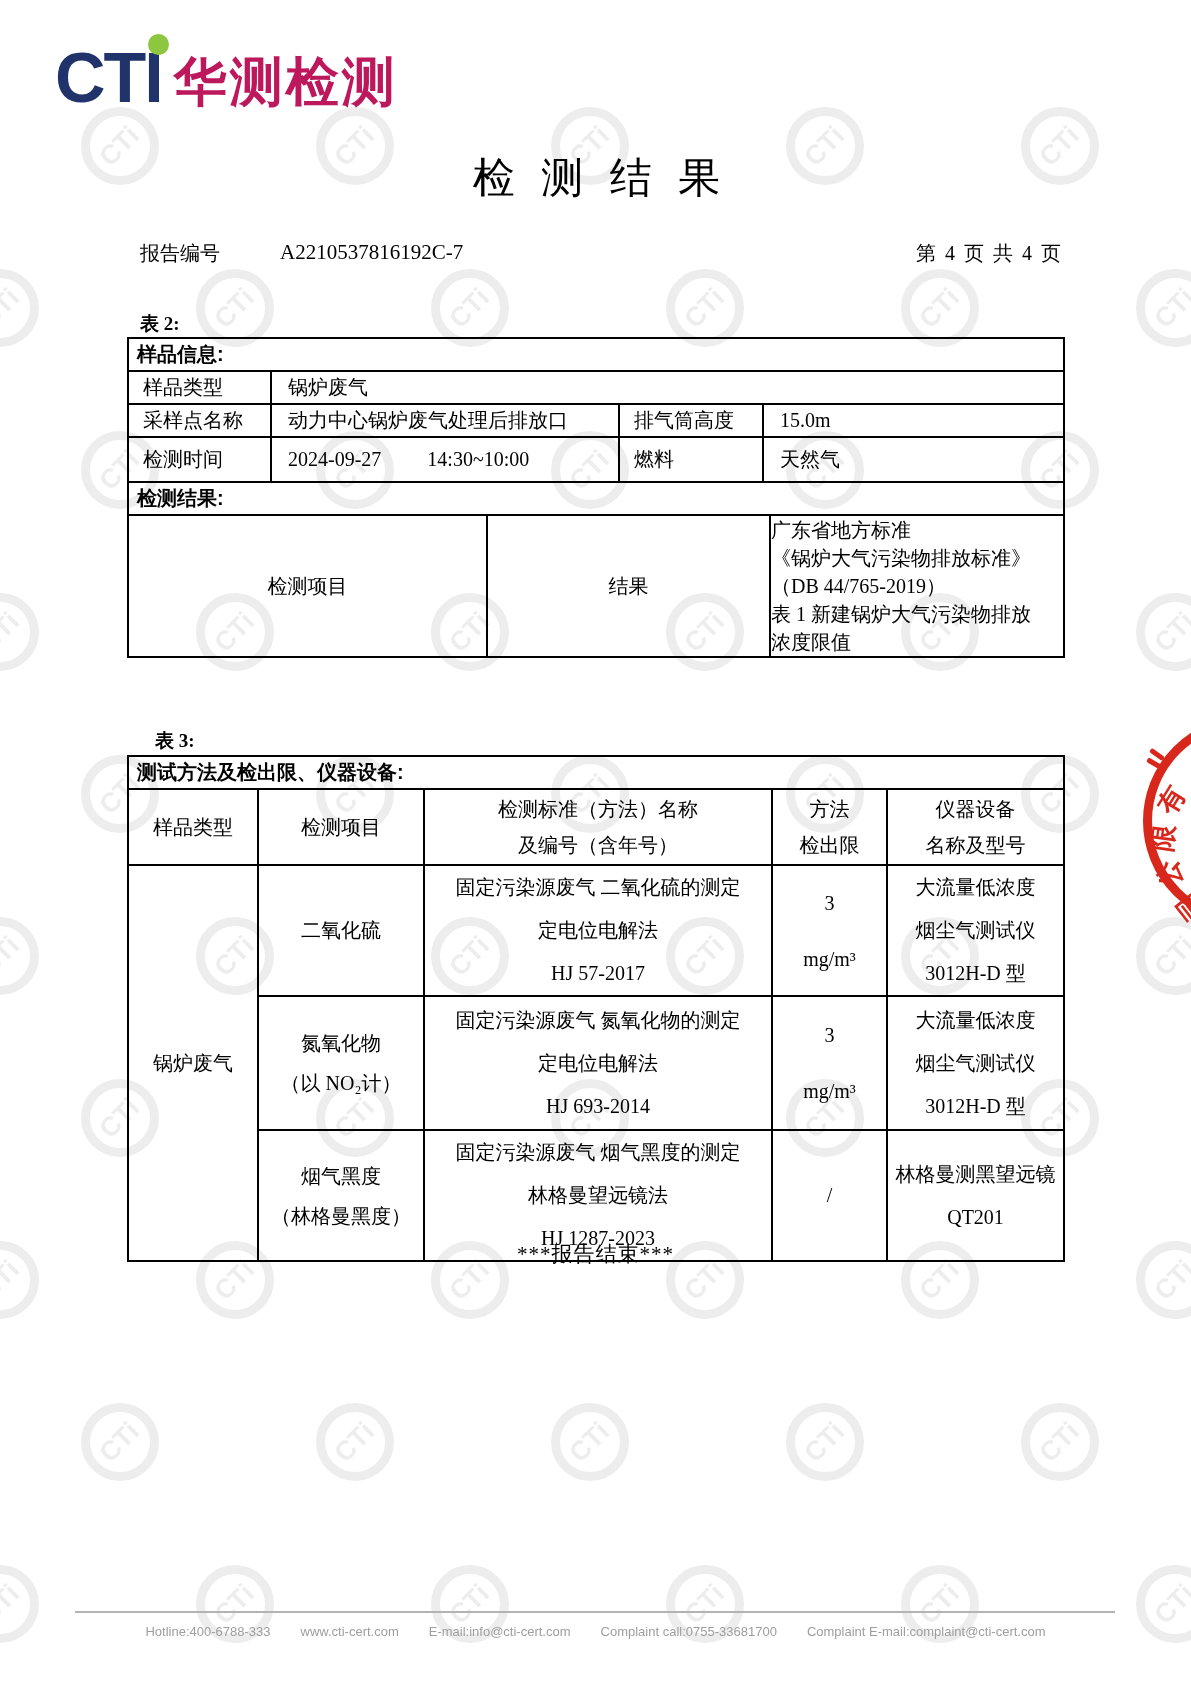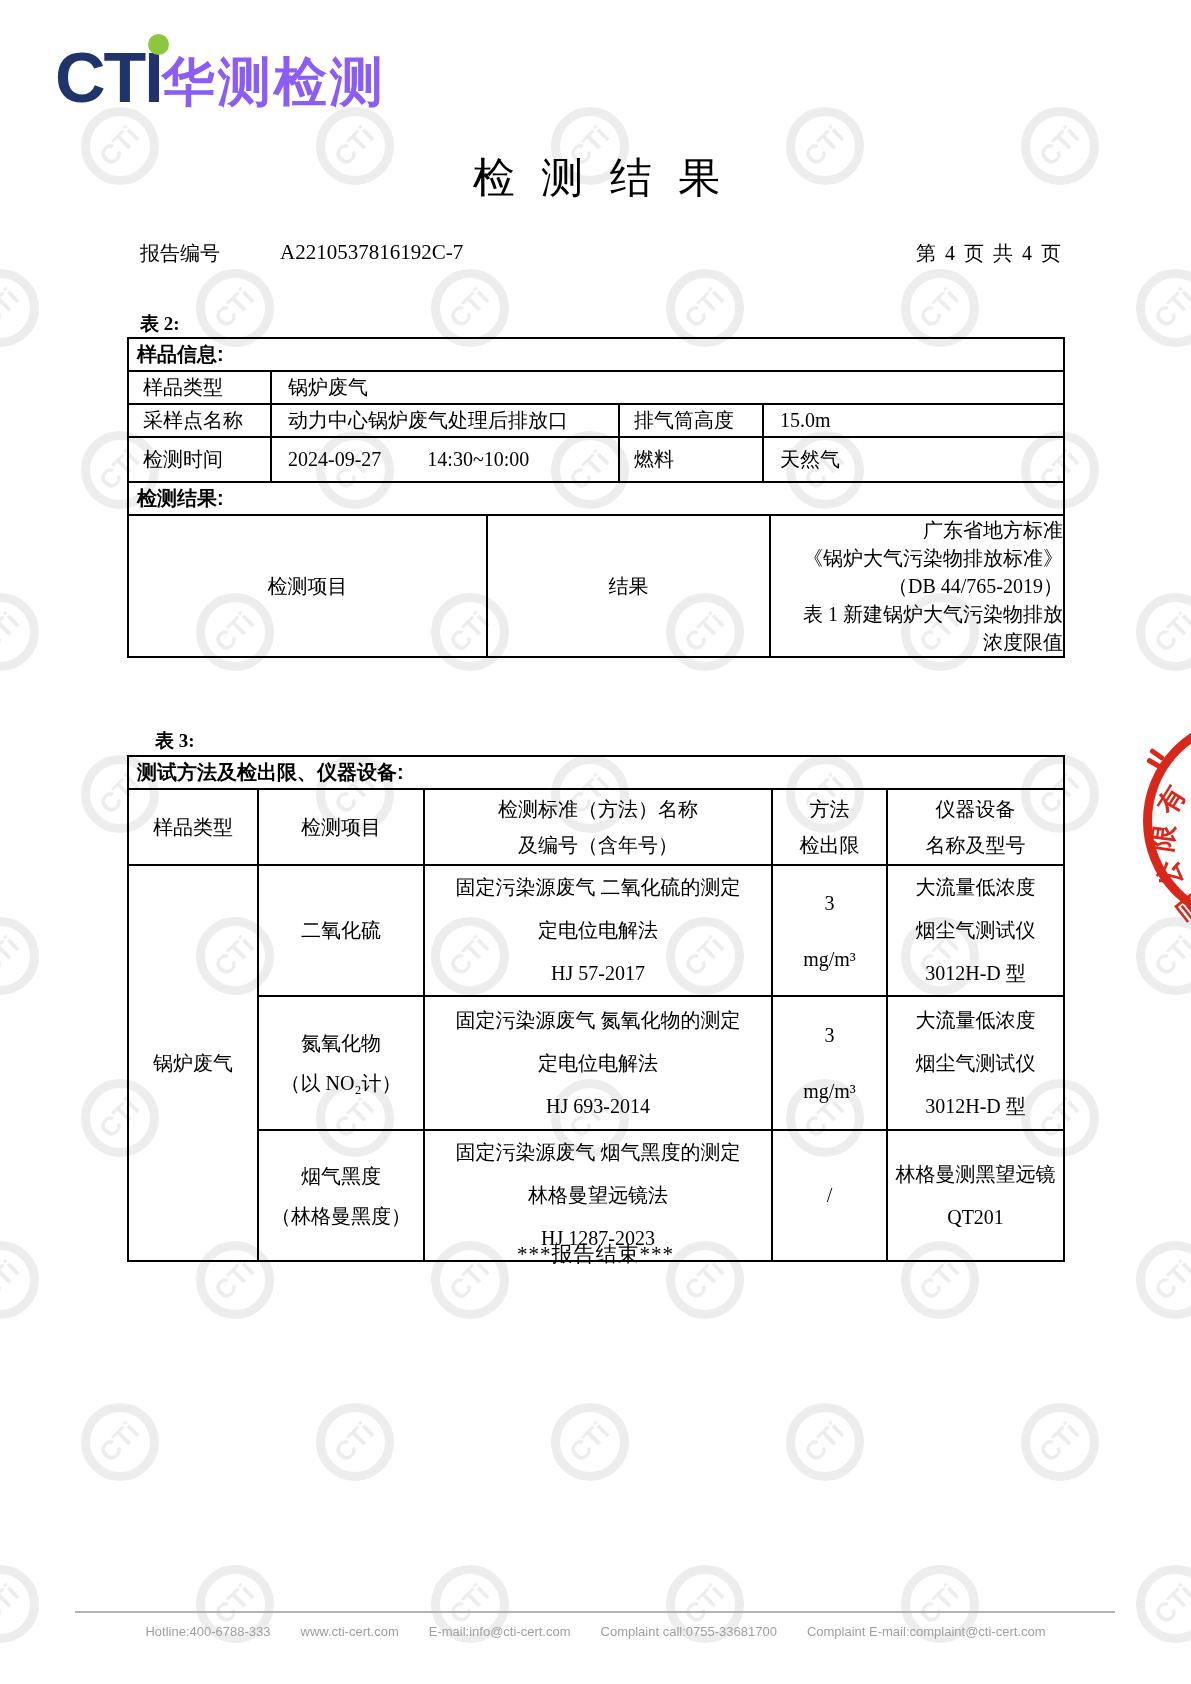--- a/index.html
+++ b/index.html
@@ -24,22 +24,22 @@
   .logo { position:absolute; left:55px; top:46px; display:flex; align-items:flex-end; }
   .logo-cti {
     position:relative; font-family:"Liberation Sans","DejaVu Sans",sans-serif;
     font-weight:800; font-size:70px; line-height:64px; color:#20336b; letter-spacing:-2px;
   }
   .logo-dot {
     position:absolute; left:93px; top:-12px; width:21px; height:21px;
     border-radius:50%; background:#8dc63f;
   }
   .logo-cn {
-    font-weight:bold; font-size:53px; line-height:56px; color:#8b5cf6;
-    letter-spacing:3px; 
+    font-weight:bold; font-size:53px; line-height:56px; color:#be185d;
+    letter-spacing:3px; margin-left:12px;
     font-family:"Liberation Sans","DejaVu Sans",sans-serif;
   }
   
   .doc-title { position:absolute; left:5px; top:150px; width:100%; text-align:center;
     font-size:42px; letter-spacing:8px; }
   .report-line { position:absolute; left:0; top:240px; width:100%; font-size:20px; }
   .report-label { position:absolute; left:140px; }
   .report-no   { position:absolute; left:280px; font-size:21px; }
   .page-info   { position:absolute; right:128px; letter-spacing:2px; }
   
@@ -54,21 +54,21 @@
   td { border:2px solid #000; font-size:20px; vertical-align:middle; overflow:hidden; }
   .stack { margin-top:-2px; }
   td.sec {
     font-family:"Liberation Sans","DejaVu Sans",sans-serif;
     font-weight:bold; font-size:20px; text-align:left; padding:0 8px;
   }
   td.lbl { text-align:left; padding-left:14px; }
   td.val { text-align:left; padding-left:16px; }
   td.ctr { text-align:center; }
   .time-gap { margin-left:46px; }
-  .std-lines div { line-height:28px; text-align:right; }
+  .std-lines div { line-height:28px; text-align:left; }
   .lines43 div { line-height:43px; text-align:center; }
   .lines40 div { line-height:40px; text-align:center; }
   .lines36 div { line-height:36px; text-align:center; }
   .lines56 div { line-height:56px; text-align:center; }
   
   .end-note { position:absolute; left:0; top:1240px; width:100%; text-align:center;
     font-size:21px; letter-spacing:1px; }
   
   #stamp { position:absolute; inset:0; z-index:2; pointer-events:none; }
   .stamp-ring {

